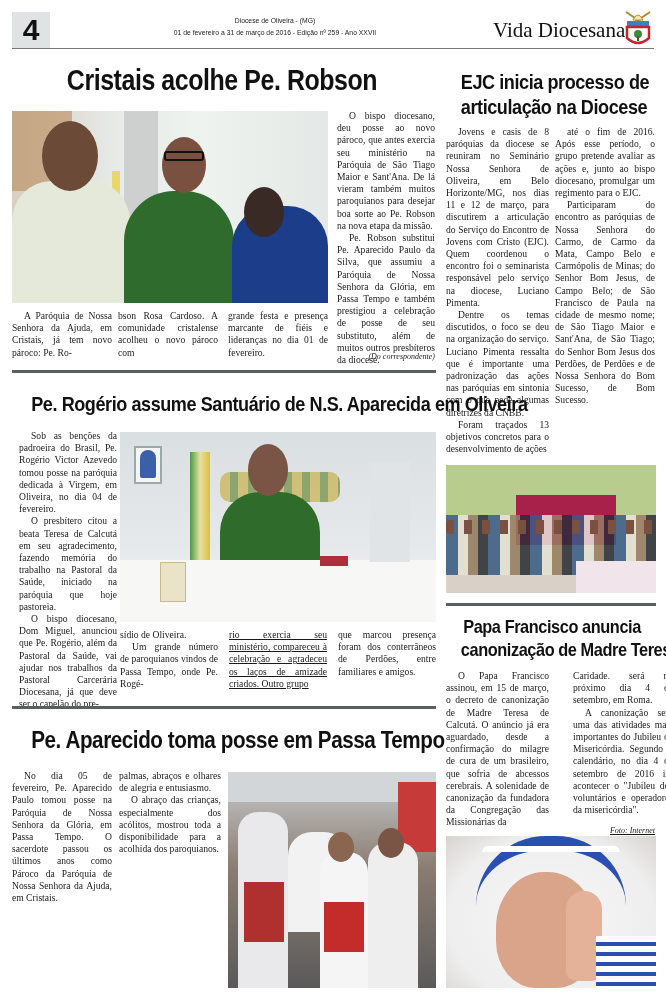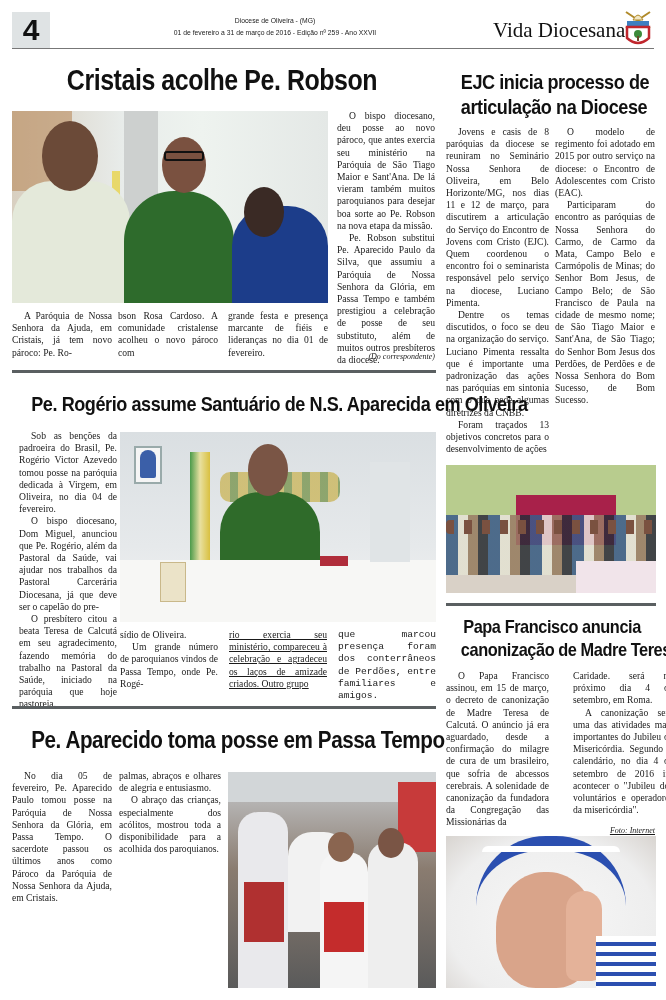--- a/index.html
+++ b/index.html
@@ -68,61 +68,61 @@
 
 <div class="abs headline" style="left:446px;top:70px;width:212px;font-size:21px;">EJC inicia processo de</div>
 <div class="abs headline" style="left:446px;top:95px;width:212px;font-size:21px;">articulação na Diocese</div>
 
 <div class="col" style="left:446px;top:126px;width:103px;">
   <p>Jovens e casis de 8 paróquias da diocese se reuniram no Seminário Nossa Senhora de Oliveira, em Belo Horizonte/MG, nos dias 11 e 12 de março, para discutirem a articulação do Serviço do Encontro de Jovens com Cristo (EJC). Quem coordenou o encontro foi o seminarista responsável pelo serviço na diocese, Luciano Pimenta.</p>
   <p>Dentre os temas discutidos, o foco se deu na organização do serviço. Luciano Pimenta ressalta que é importante uma padronização das ações nas paróquias em sintonia com o que pede algumas diretrizes da CNBB.</p>
   <p>Foram traçados 13 objetivos concretos para o desenvolvimento de ações</p>
 </div>
 <div class="col" style="left:555px;top:126px;width:100px;">
-  <p>O modelo de regimento foi adotado em 2015 por outro serviço na diocese: o Encontro de Adolescentes com Cristo (EAC).</p>
+  <p>até o fim de 2016. Após esse período, o grupo pretende avaliar as ações e, junto ao bispo diocesano, promulgar um regimento para o EJC.</p>
   <p>Participaram do encontro as paróquias de Nossa Senhora do Carmo, de Carmo da Mata, Campo Belo e Carmópolis de Minas; do Senhor Bom Jesus, de Campo Belo; de São Francisco de Paula na cidade de mesmo nome; de São Tiago Maior e Sant'Ana, de São Tiago; do Senhor Bom Jesus dos Perdões, de Perdões e de Nossa Senhora do Bom Sucesso, de Bom Sucesso.</p>
 </div>
 
 <div class="photo" style="left:446px;top:465px;width:210px;height:128px;background:#b8cc8e;">
   <div class="abs" style="left:70px;top:30px;width:100px;height:50px;background:#a8214a;"></div>
   <div class="abs" style="left:0;top:50px;width:210px;height:60px;background:repeating-linear-gradient(90deg,#3a5a8a 0 12px,#e9e3dc 12px 22px,#9a7b66 22px 32px,#2c2c3a 32px 42px);opacity:.85;"></div>
   <div class="abs" style="left:0;top:55px;width:210px;height:14px;background:repeating-linear-gradient(90deg,#7a5140 0 8px,transparent 8px 18px);border-radius:4px;"></div>
   <div class="abs" style="left:0;top:110px;width:210px;height:18px;background:#d9d1c7;"></div>
   <div class="abs" style="left:130px;top:96px;width:80px;height:32px;background:#f1e4ea;"></div>
 </div>
 
 <div class="rule" style="left:446px;top:603px;width:210px;"></div>
 
 <div class="abs headline" style="left:0px;top:392px;width:446px;font-size:21px;">Pe. Rogério assume Santuário de N.S. Aparecida em Oliveira</div>
 
 <div class="col" style="left:19px;top:430px;width:98px;">
   <p>Sob as benções da padroeira do Brasil, Pe. Rogério Victor Azevedo tomou posse na paróquia dedicada à Virgem, em Oliveira, no dia 04 de fevereiro.</p>
+  <p>O presbítero citou a beata Teresa de Calcutá em seu agradecimento, fazendo memória do trabalho na Pastoral da Saúde, iniciado na paróquia que hoje pastoreia.</p>
   <p>O bispo diocesano, Dom Miguel, anunciou que Pe. Rogério, além da Pastoral da Saúde, vai ajudar nos trabalhos da Pastoral Carcerária Diocesana, já que deve ser o capelão do pre-</p>
-  <p>O presbítero citou a beata Teresa de Calcutá em seu agradecimento, fazendo memória do trabalho na Pastoral da Saúde, iniciado na paróquia que hoje pastoreia.</p>
 </div>
 
 <div class="photo" style="left:120px;top:432px;width:316px;height:190px;background:linear-gradient(180deg,#dadfe2 0%,#e6e9eb 60%,#f3f3f3 100%);">
   <div class="abs" style="left:14px;top:14px;width:28px;height:38px;background:#f5f5f5;border:2px solid #9aa;"></div>
   <div class="abs" style="left:20px;top:18px;width:16px;height:28px;background:#3b5fa8;border-radius:8px 8px 2px 2px;"></div>
   <div class="abs" style="left:70px;top:20px;width:20px;height:110px;background:linear-gradient(90deg,#4a9a4a,#e8e0a0,#d9c040);"></div>
   <div class="abs" style="left:100px;top:40px;width:120px;height:30px;background:repeating-linear-gradient(90deg,#c8b04a 0 10px,#6a8a3a 10px 18px);border-radius:10px;opacity:.7;"></div>
   <div class="abs" style="left:100px;top:60px;width:100px;height:70px;background:#2f6b2a;border-radius:40px 40px 0 0;"></div>
   <div class="abs" style="left:128px;top:12px;width:40px;height:52px;background:#7a5545;border-radius:50%;"></div>
   <div class="abs" style="left:0;top:128px;width:316px;height:62px;background:#f7f7f5;"></div>
   <div class="abs" style="left:40px;top:130px;width:26px;height:40px;background:#ebe3c8;border:1px solid #c9b88a;"></div>
   <div class="abs" style="left:200px;top:124px;width:28px;height:10px;background:#b02d3b;"></div>
   <div class="abs" style="left:250px;top:30px;width:40px;height:100px;background:#e0e4e6;"></div>
 </div>
 
 <div class="col" style="left:120px;top:629px;width:98px;">
   <p style="text-indent:0;">sídio de Oliveira.</p>
   <p>Um grande número de paroquianos vindos de Passa Tempo, onde Pe. Rogé-</p>
 </div>
 <div class="col" style="left:229px;top:629px;width:98px;text-decoration:underline;">rio exercia seu ministério, compareceu à celebração e agradeceu os laços de amizade criados. Outro grupo</div>
-<div class="col" style="left:338px;top:629px;width:98px;font-family:Liberation Mono, monospace;">que marcou presença foram dos conterrâneos de Perdões, entre familiares e amigos.</div>
+<div class="col" style="left:338px;top:629px;width:98px;">que marcou presença foram dos conterrâneos de Perdões, entre familiares e amigos.</div>
 
 <div class="rule" style="left:12px;top:706px;width:424px;"></div>
 
 <div class="abs headline" style="left:0px;top:726px;width:446px;font-size:24px;">Pe. Aparecido toma posse em Passa Tempo</div>
 
 <div class="col" style="left:12px;top:770px;width:100px;">
   <p>No dia 05 de fevereiro, Pe. Aparecido Paulo tomou posse na Paróquia de Nossa Senhora da Glória, em Passa Tempo. O sacerdote passou os últimos anos como Pároco da Paróquia de Nossa Senhora da Ajuda, em Cristais.</p>
 </div>
 <div class="col" style="left:119px;top:770px;width:102px;">
   <p style="text-indent:0;">palmas, abraços e olhares de alegria e entusiasmo.</p>

